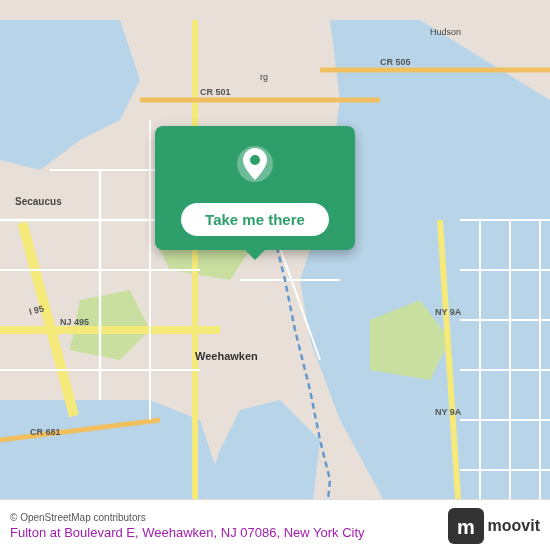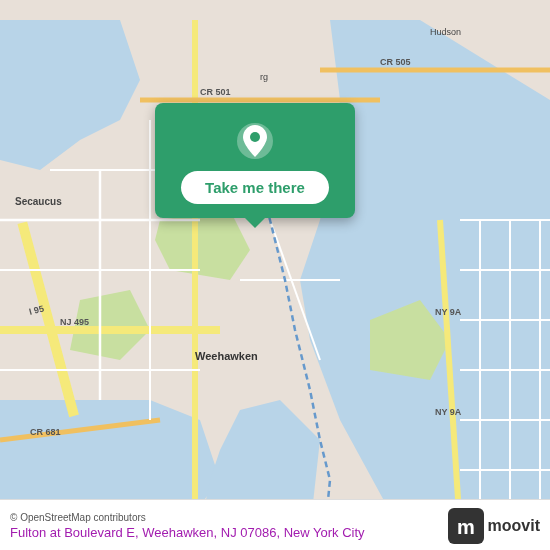--- a/index.html
+++ b/index.html
@@ -61,31 +61,32 @@
     }
     #moovit-logo-text {
       font-size: 16px;
       font-weight: bold;
       color: #333;
     }
 
     
     #popup {
       position: absolute;
-      top: 103px;
+      top: 126px;
       left: 155px;
       width: 200px;
       background: #2e9e6b;
       border-radius: 8px;
       padding: 18px 16px 14px 16px;
       display: flex;
       flex-direction: column;
       align-items: center;
       z-index: 20;
       box-shadow: 0 4px 12px rgba(0,0,0,0.3);
+      gap: 9px;
     }
     #popup::after {
       content: '';
       position: absolute;
       bottom: -10px;
       left: 50%;
       transform: translateX(-50%);
       width: 0;
       height: 0;
       border-left: 10px solid transparent;

